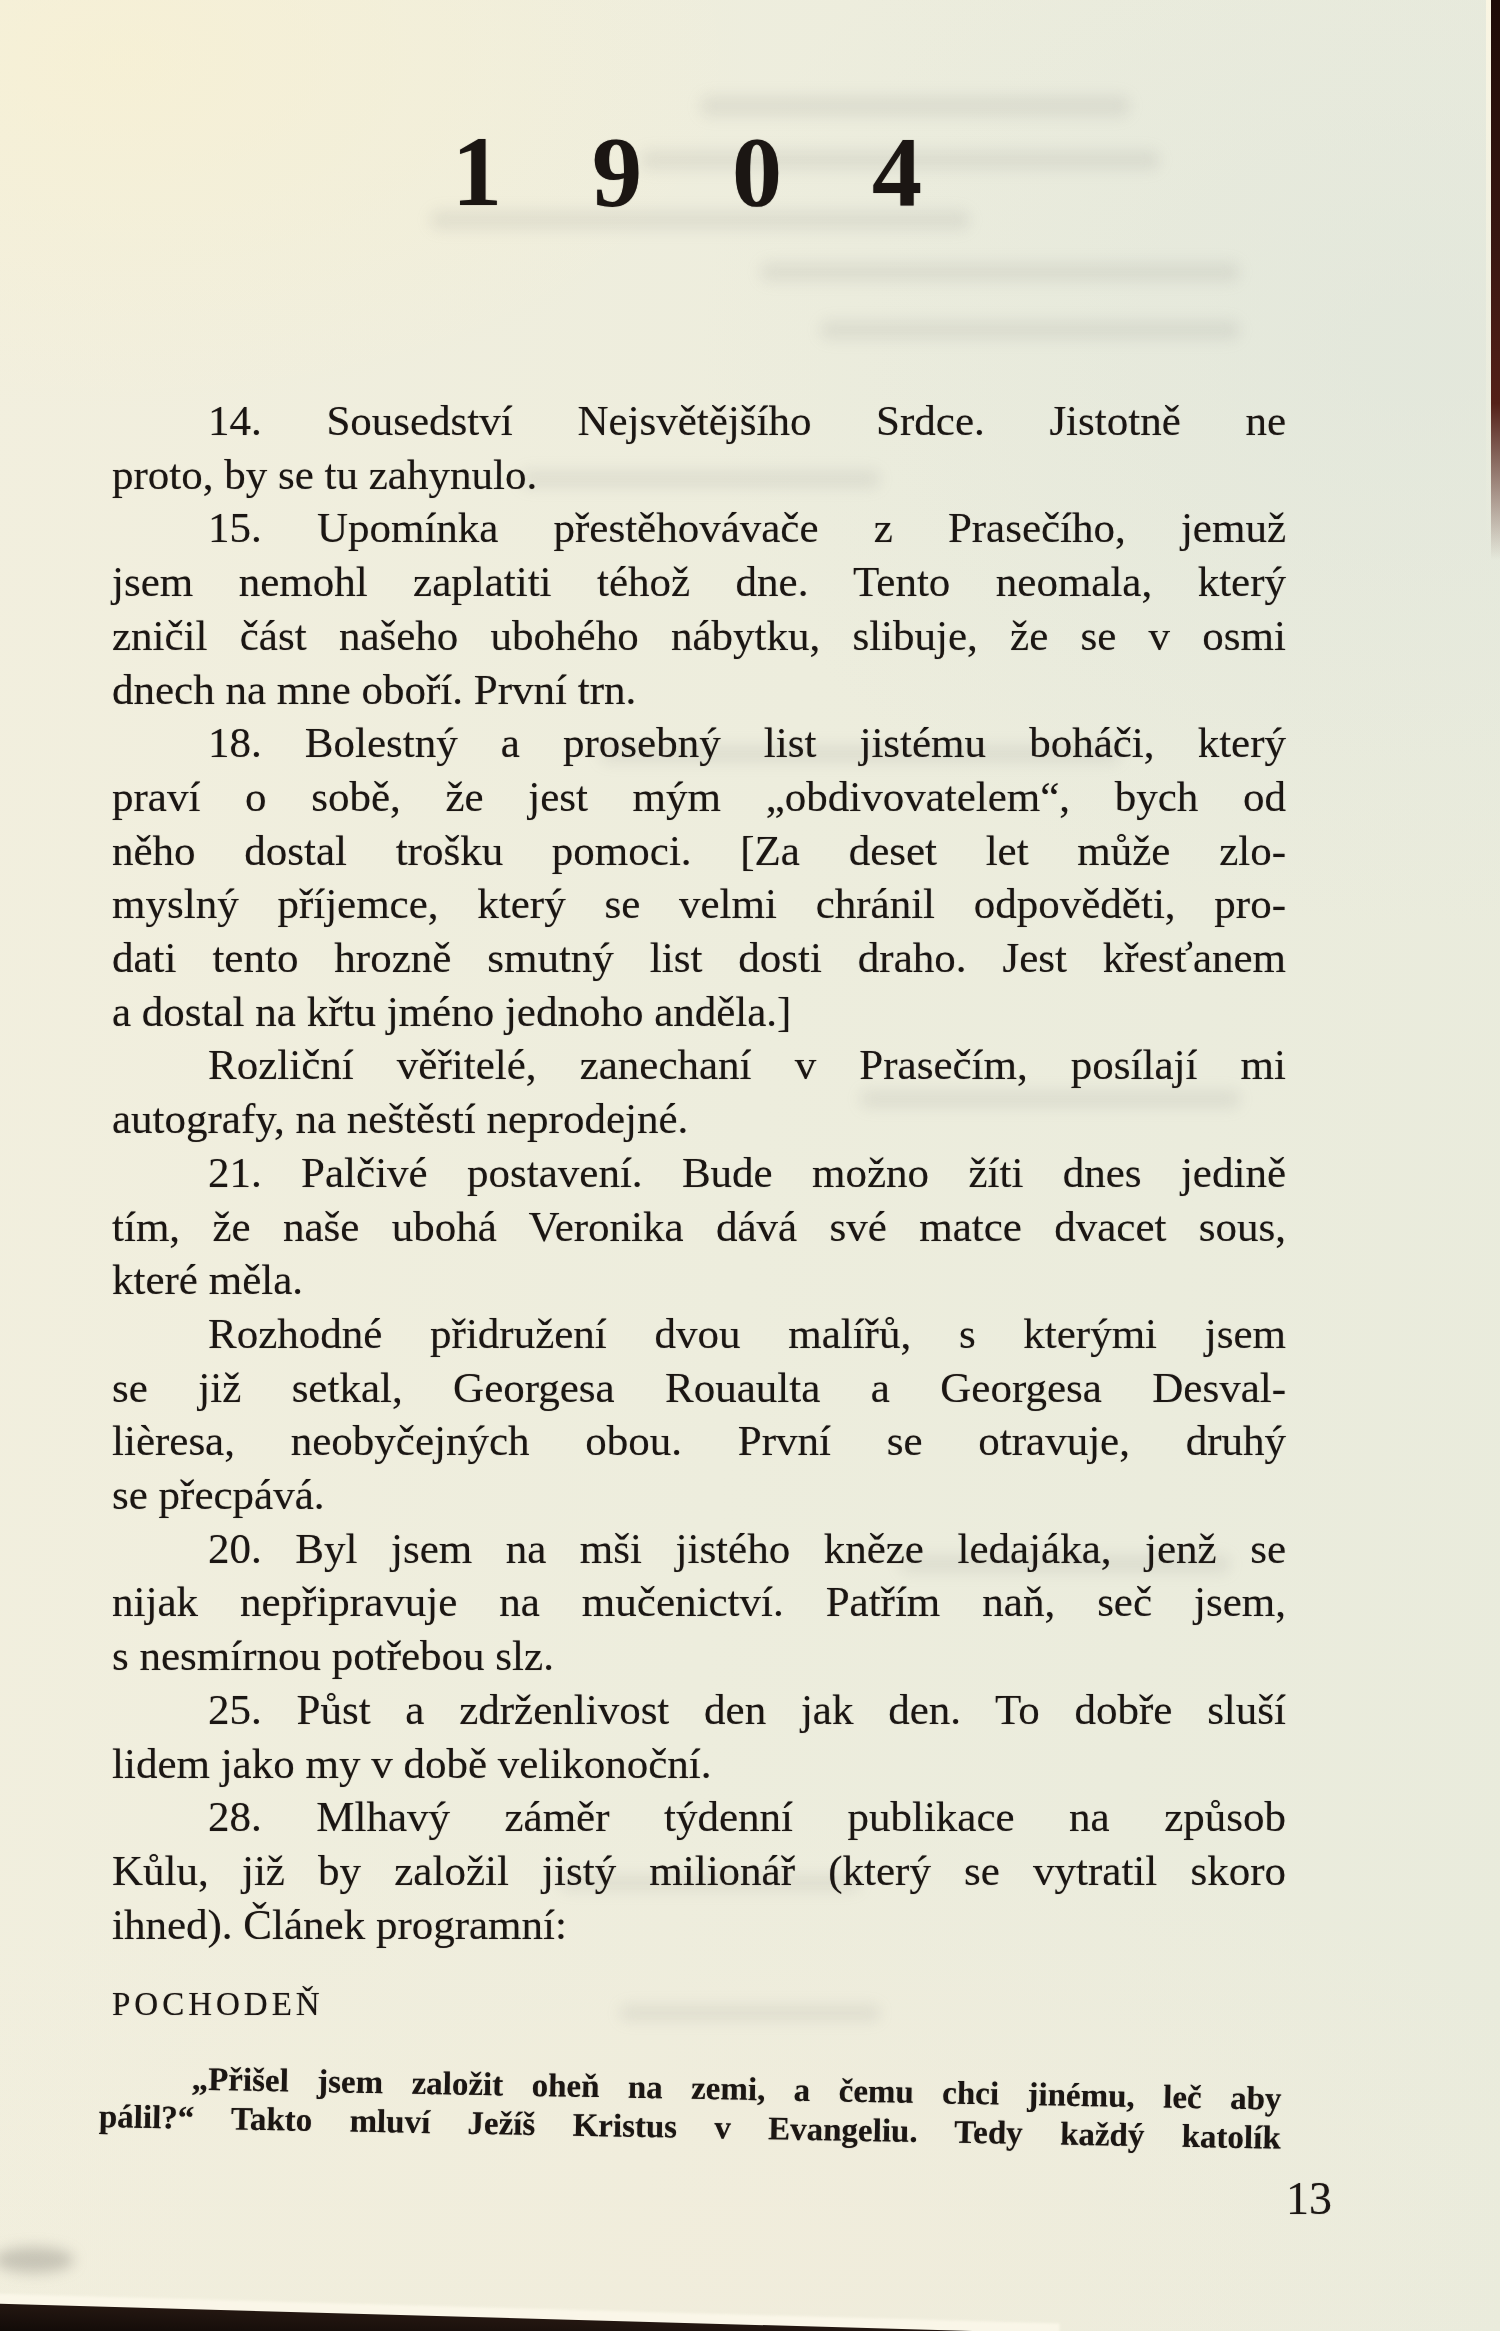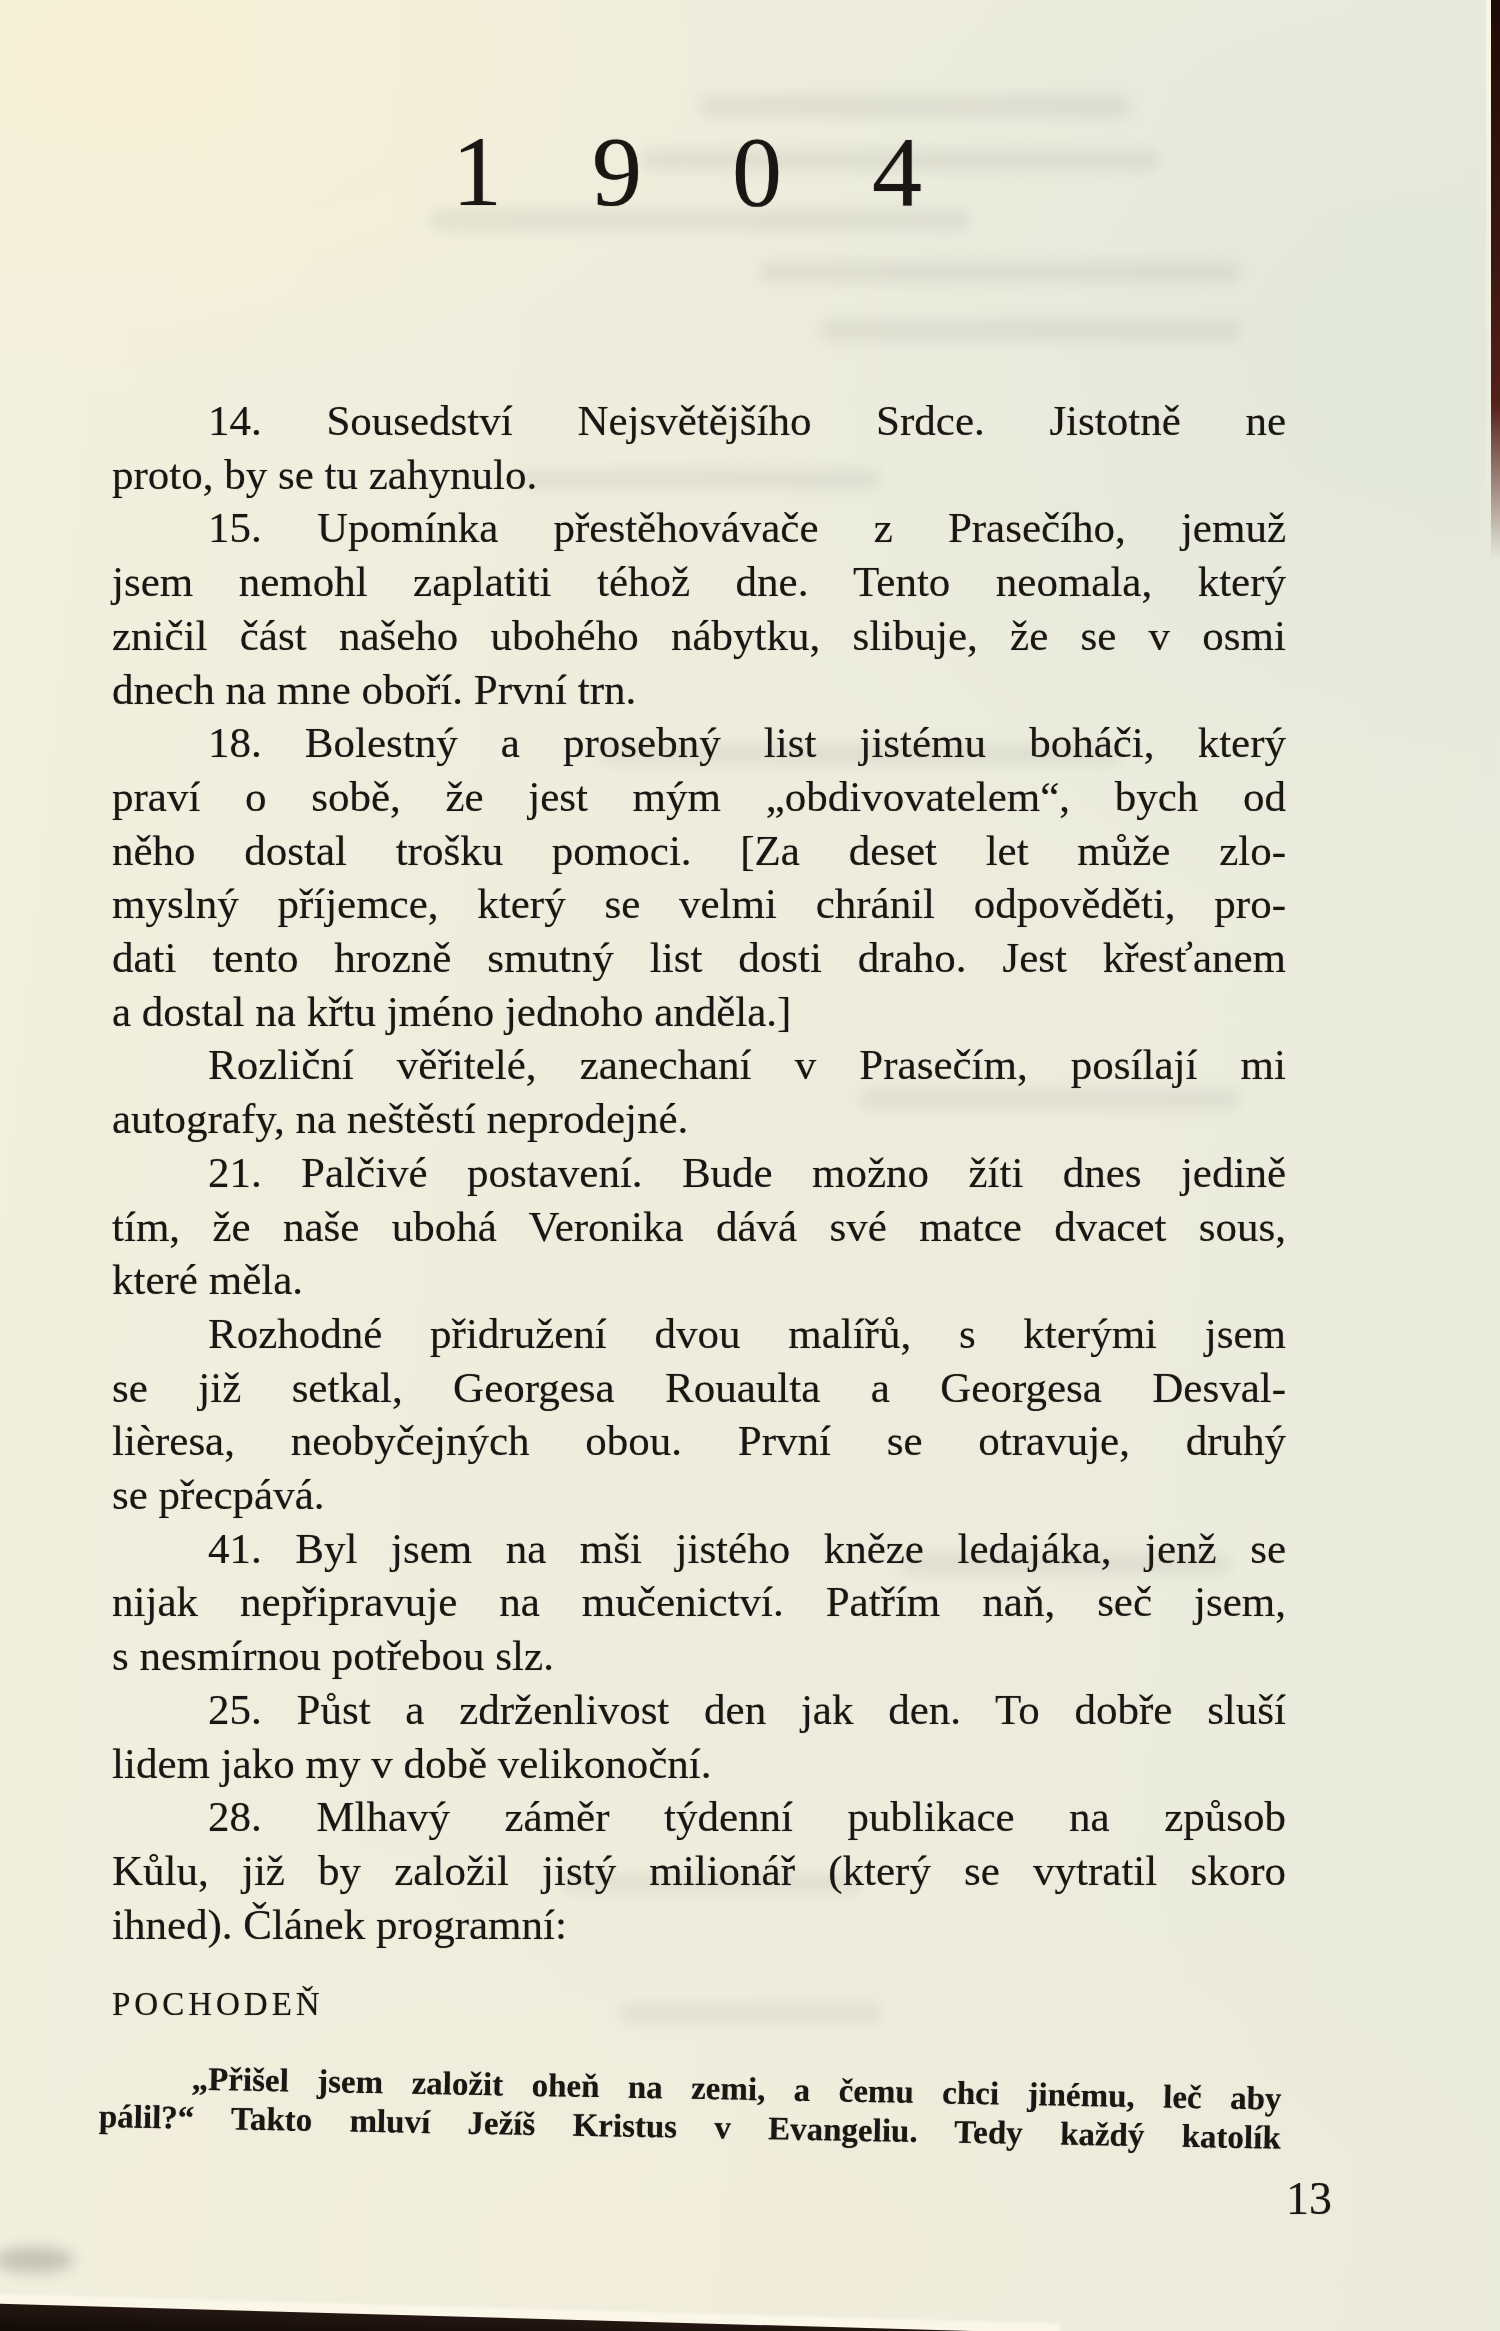--- a/index.html
+++ b/index.html
@@ -14,21 +14,21 @@
       radial-gradient(ellipse 1000px 800px at 1420px 350px, rgba(221,228,219,0.55), rgba(221,228,219,0) 72%),
       radial-gradient(ellipse 1300px 600px at 700px 2250px, rgba(243,237,219,0.65), rgba(243,237,219,0) 75%),
       linear-gradient(96deg, #f2efde 0%, #ededdd 50%, #e9ebdc 100%);
   }
   .sheet { position: absolute; inset: 0; }
 
   
   .year {
     position: absolute; left: 452px; top: 122px;
     font-size: 100px; letter-spacing: 90px; line-height: 1;
-    font-weight: 400;
+    font-weight: 700;
     text-shadow: 0 0 1px rgba(27,22,19,0.55);
     white-space: nowrap;
   }
   .month {
     position: absolute; left: 412px; top: 291px;
     font-size: 62px; letter-spacing: 86px; line-height: 1;
     text-shadow: 0 0 1px rgba(27,22,19,0.55);
     white-space: nowrap;
   }
   .body-text {
@@ -133,21 +133,21 @@
     <div class="line last">a dostal na křtu jméno jednoho anděla.]</div>
     <div class="line indent">Rozliční věřitelé, zanechaní v Prasečím, posílají mi</div>
     <div class="line last">autografy, na neštěstí neprodejné.</div>
     <div class="line indent">21. Palčivé postavení. Bude možno žíti dnes jedině</div>
     <div class="line">tím, že naše ubohá Veronika dává své matce dvacet sous,</div>
     <div class="line last">které měla.</div>
     <div class="line indent">Rozhodné přidružení dvou malířů, s kterými jsem</div>
     <div class="line">se již setkal, Georgesa Rouaulta a Georgesa Desval-</div>
     <div class="line">lièresa, neobyčejných obou. První se otravuje, druhý</div>
     <div class="line last">se přecpává.</div>
-    <div class="line indent">41. Byl jsem na mši jistého kněze ledajáka, jenž se</div>
+    <div class="line indent">20. Byl jsem na mši jistého kněze ledajáka, jenž se</div>
     <div class="line">nijak nepřipravuje na mučenictví. Patřím naň, seč jsem,</div>
     <div class="line last">s nesmírnou potřebou slz.</div>
     <div class="line indent">25. Půst a zdrženlivost den jak den. To dobře sluší</div>
     <div class="line last">lidem jako my v době velikonoční.</div>
     <div class="line indent">28. Mlhavý záměr týdenní publikace na způsob</div>
     <div class="line"><span class="em">Kůlu,</span><span> již by založil jistý milionář (který se vytratil skoro</span></div>
     <div class="line last">ihned). Článek programní:</div>
   </div>
 
   <div class="heading">POCHODEŇ</div>

